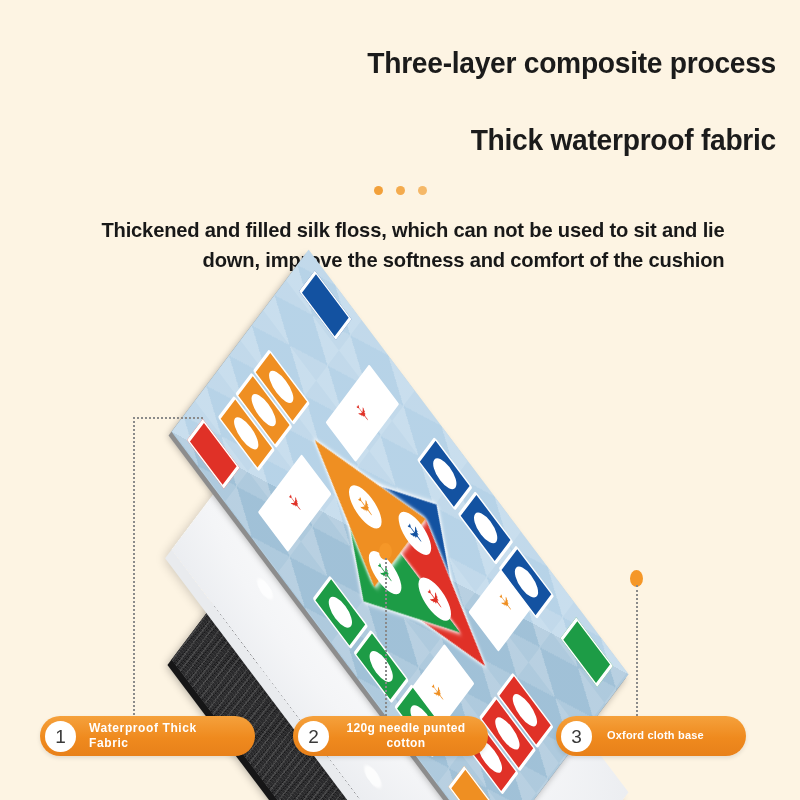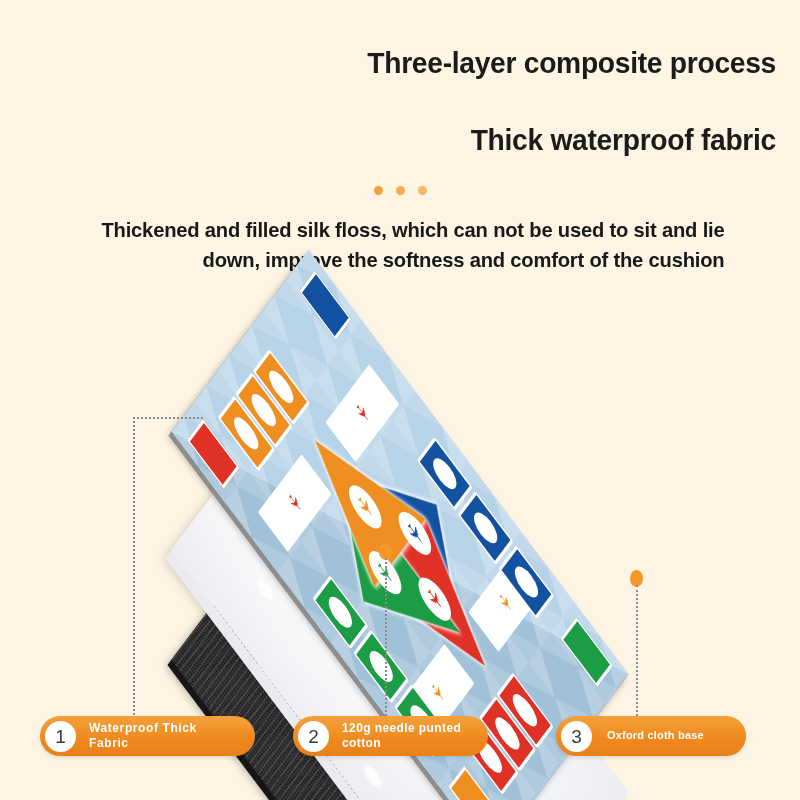--- a/index.html
+++ b/index.html
@@ -338,21 +338,21 @@
     margin-left: 13px;
     color: #ffffff;
     font-size: 12px;
     font-weight: 700;
     letter-spacing: 0.6px;
     line-height: 1.25;
   }
   .badge-1 { left: 40px;  width: 215px; }
   .badge-2 { left: 293px; width: 195px; }
   .badge-3 { left: 556px; width: 190px; }
-  .badge-2 .badge-label { letter-spacing: 0.4px; }
+  .badge-2 .badge-label { letter-spacing: 0.4px; text-align: center; }
   .badge-3 .badge-label { font-size: 11px; letter-spacing: 0.2px; margin-left: 15px; }
 </style>
 </head>
 <body style="background: rgb(253, 244, 227);">
 
 <div class="headings">
   <div class="title-main">Three-layer composite process</div>
 
   <div class="title-sub">Thick waterproof fabric</div>
 

